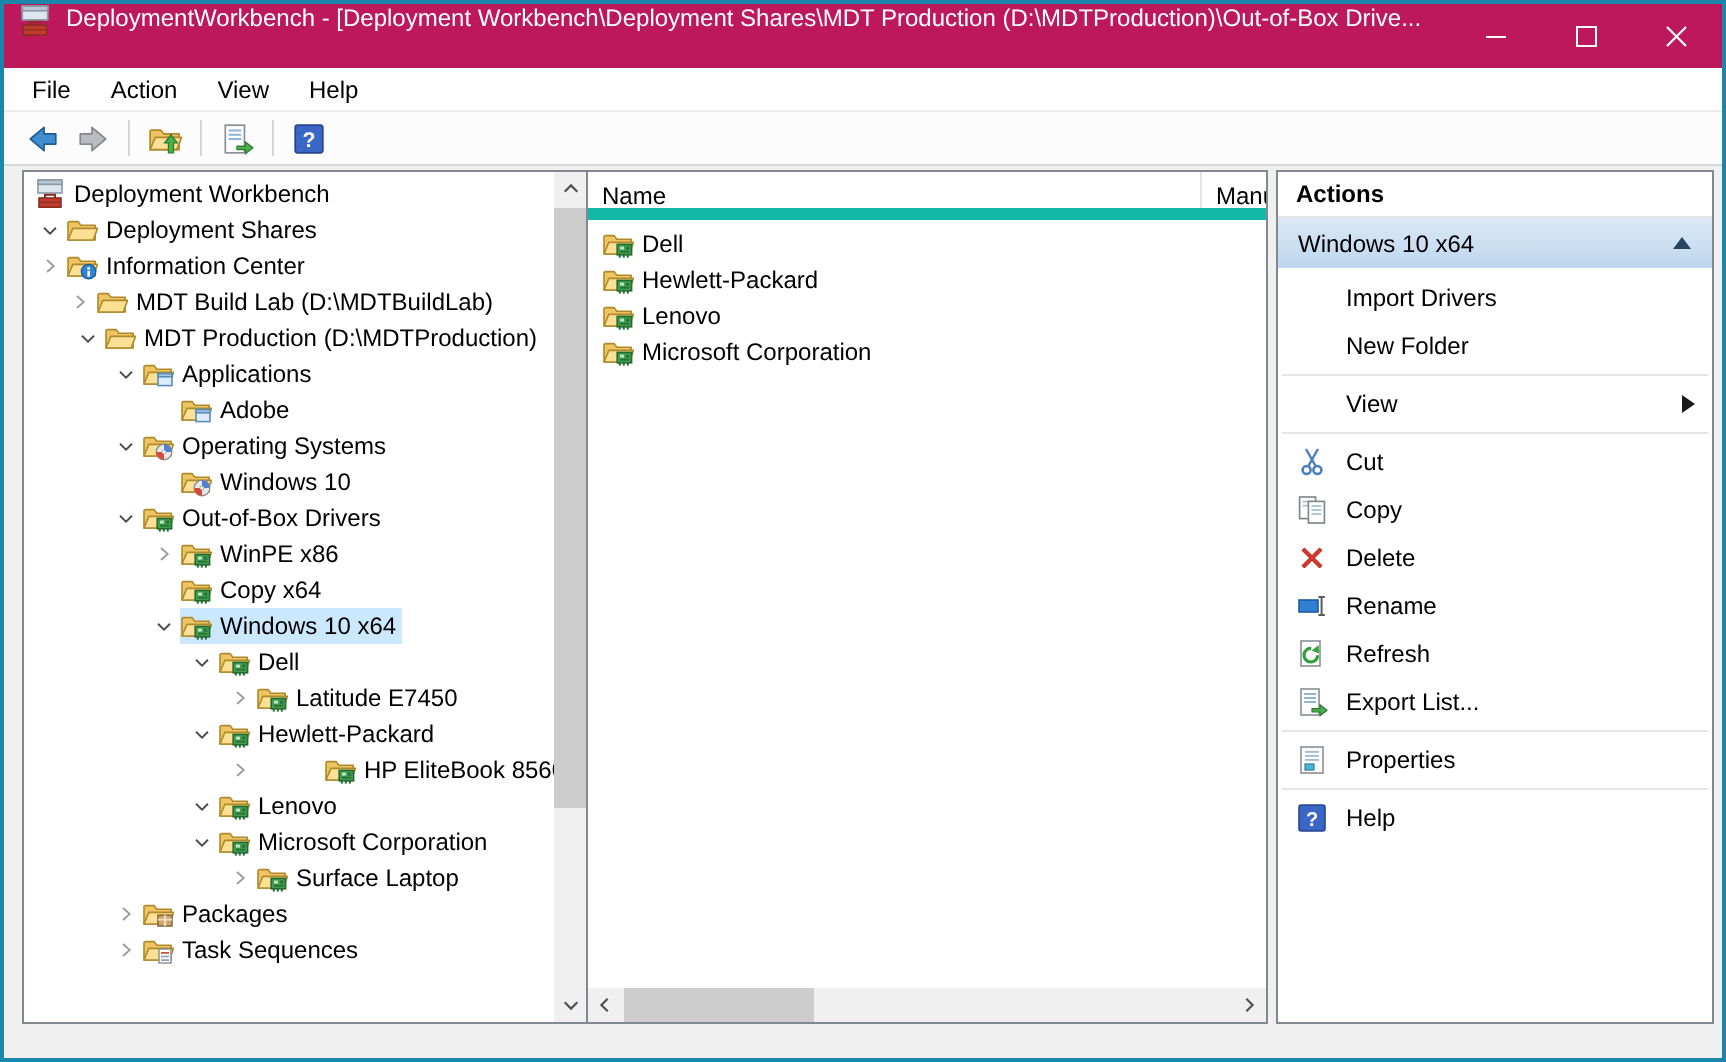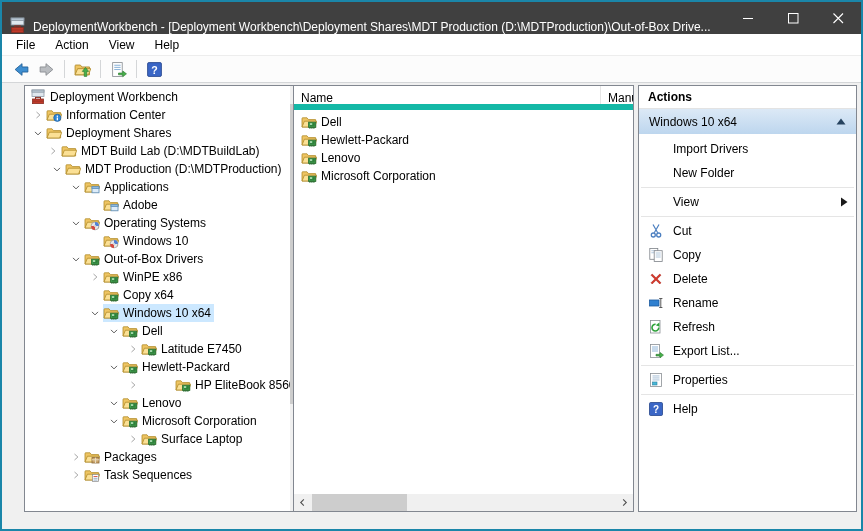--- a/index.html
+++ b/index.html
@@ -3,40 +3,40 @@
 <meta charset="utf-8">
 <style>
   * { box-sizing: border-box; margin: 0; padding: 0; }
   html,body { width: 863px; height: 531px; }
   body { font-family: "Liberation Sans", sans-serif; font-size: 12px; color: #000; }
 
   .window { width: 863px; height: 531px; border: 2px solid #1a86a9; background: #f0f0f0;
             display: flex; flex-direction: column; overflow: hidden; position: relative; }
 
   
-  .titlebar { height: 32px; background: #404040; color: #fff; display: flex; align-items: flex-end; flex: none; }
+  .titlebar { height: 32px; background: #be185d; color: #fff; display: flex; align-items: flex-start; flex: none; }
   .app-icon { width: 17px; height: 17px; margin-left: 7px; flex: none; }
   .title-text { margin-left: 7px; flex: 1; white-space: nowrap; overflow: hidden; }
   .winbtns { display: flex; height: 100%; flex: none; }
   .winbtn { width: 45px; height: 100%; display: flex; align-items: center; justify-content: center; }
 
   
   .menubar { height: 22px; background: #fff; display: flex; align-items: center; padding-left: 4px;
              border-bottom: 1px solid #ededed; flex: none; }
   .menu-item { padding: 3px 10px; }
   .toolbar { height: 27px; background: #fcfcfc; border-bottom: 1px solid #d4d6d8;
              display: flex; align-items: center; padding-left: 7px; flex: none; }
   .tb-btn { width: 25px; height: 23px; display: flex; align-items: center; justify-content: center; }
   .tb-btn svg { width: 17px; height: 17px; }
   .tb-sep { width: 1px; height: 18px; background: #d4d6d8; margin: 0 5px; }
 
   
   .content { flex: 1; position: relative; background: #f0f0f0; }
   .pane { position: absolute; top: 2px; bottom: 17px; background: #fff; border: 1px solid #828790; }
-  #treePane    { left: 22px;   width: 284px; }
+  #treePane    { left: 9px;   width: 284px; }
   #listPane    { left: 291px; width: 341px; }
   #actionsPane { left: 636px; width: 219px; }
   .statusbar { position: absolute; left: 0; right: 0; bottom: 0; height: 15px; background: #f0f0f0; }
 
   
   #treeItems { position: absolute; top: 0; left: 0; right: 17px; bottom: 0; overflow: hidden; padding-top: 2px; }
   .trow { height: 18px; display: flex; align-items: center; white-space: nowrap; }
   .expander { width: 16px; height: 16px; flex: none; display: flex; align-items: center; justify-content: center; }
   .expander svg { width: 12px; height: 12px; }
   .node { display: flex; align-items: center; height: 18px; }
@@ -169,50 +169,50 @@
                   <rect x="2.5" y="10" width="11" height="4.6" fill="#c13a2a" stroke="#8a2f24" stroke-width="0.8"></rect>
                   <line x1="2.5" y1="12.2" x2="13.5" y2="12.2" stroke="#8a2f24" stroke-width="0.6"></line>
                 </svg>
               </span>
               <span class="tlabel">Deployment Workbench</span>
             </span>
           </div>
           <div class="trow" style="padding-left: 5px;">
             <span class="expander">
               <svg viewBox="0 0 16 16">
+                <path d="M4 6.5 L8 10.5 L12 6.5" fill="none" stroke="#4a4a4a" stroke-width="1.2"></path>
+              </svg>
+            </span>
+            <span class="node">
+              <span class="ticon">
+                <svg viewBox="0 0 16 16">
+                  <path d="M1 4.2 L1 13 L14.6 13 L14.6 5.6 L7.4 5.6 L6 3.8 L1.6 3.8 Z" fill="#efc563" stroke="#b08a2a" stroke-width="0.8" stroke-linejoin="round"></path>
+                  <path d="M1 13 L3.4 7.2 L15.8 7.2 L13.6 13 Z" fill="#fbe095" stroke="#b08a2a" stroke-width="0.8" stroke-linejoin="round"></path>
+                </svg>
+              </span>
+              <span class="tlabel">Deployment Shares</span>
+            </span>
+          </div>
+          <div class="trow" style="padding-left: 5px;">
+            <span class="expander">
+              <svg viewBox="0 0 16 16">
                 <path d="M6 4 L10.5 8 L6 12" fill="none" stroke="#9a9a9a" stroke-width="1.2"></path>
               </svg>
             </span>
             <span class="node">
               <span class="ticon">
                 <svg viewBox="0 0 16 16">
                   <path d="M1 4.2 L1 13 L14.6 13 L14.6 5.6 L7.4 5.6 L6 3.8 L1.6 3.8 Z" fill="#efc563" stroke="#b08a2a" stroke-width="0.8" stroke-linejoin="round"></path>
                   <path d="M1 13 L3.4 7.2 L15.8 7.2 L13.6 13 Z" fill="#fbe095" stroke="#b08a2a" stroke-width="0.8" stroke-linejoin="round"></path>
                   <circle cx="11.3" cy="10.8" r="3.6" fill="#2f86d6" stroke="#1b5c9e" stroke-width="0.7"></circle>
                   <rect x="10.7" y="8.6" width="1.3" height="1.3" fill="#fff"></rect>
                   <rect x="10.7" y="10.5" width="1.3" height="2.8" fill="#fff"></rect>
                 </svg>
               </span>
               <span class="tlabel">Information Center</span>
-            </span>
-          </div>
-          <div class="trow" style="padding-left: 5px;">
-            <span class="expander">
-              <svg viewBox="0 0 16 16">
-                <path d="M4 6.5 L8 10.5 L12 6.5" fill="none" stroke="#4a4a4a" stroke-width="1.2"></path>
-              </svg>
-            </span>
-            <span class="node">
-              <span class="ticon">
-                <svg viewBox="0 0 16 16">
-                  <path d="M1 4.2 L1 13 L14.6 13 L14.6 5.6 L7.4 5.6 L6 3.8 L1.6 3.8 Z" fill="#efc563" stroke="#b08a2a" stroke-width="0.8" stroke-linejoin="round"></path>
-                  <path d="M1 13 L3.4 7.2 L15.8 7.2 L13.6 13 Z" fill="#fbe095" stroke="#b08a2a" stroke-width="0.8" stroke-linejoin="round"></path>
-                </svg>
-              </span>
-              <span class="tlabel">Deployment Shares</span>
             </span>
           </div>
           <div class="trow" style=" margin-left: 20px;">
             <span class="expander">
               <svg viewBox="0 0 16 16">
                 <path d="M6 4 L10.5 8 L6 12" fill="none" stroke="#9a9a9a" stroke-width="1.2"></path>
               </svg>
             </span>
             <span class="node">
               <span class="ticon">

